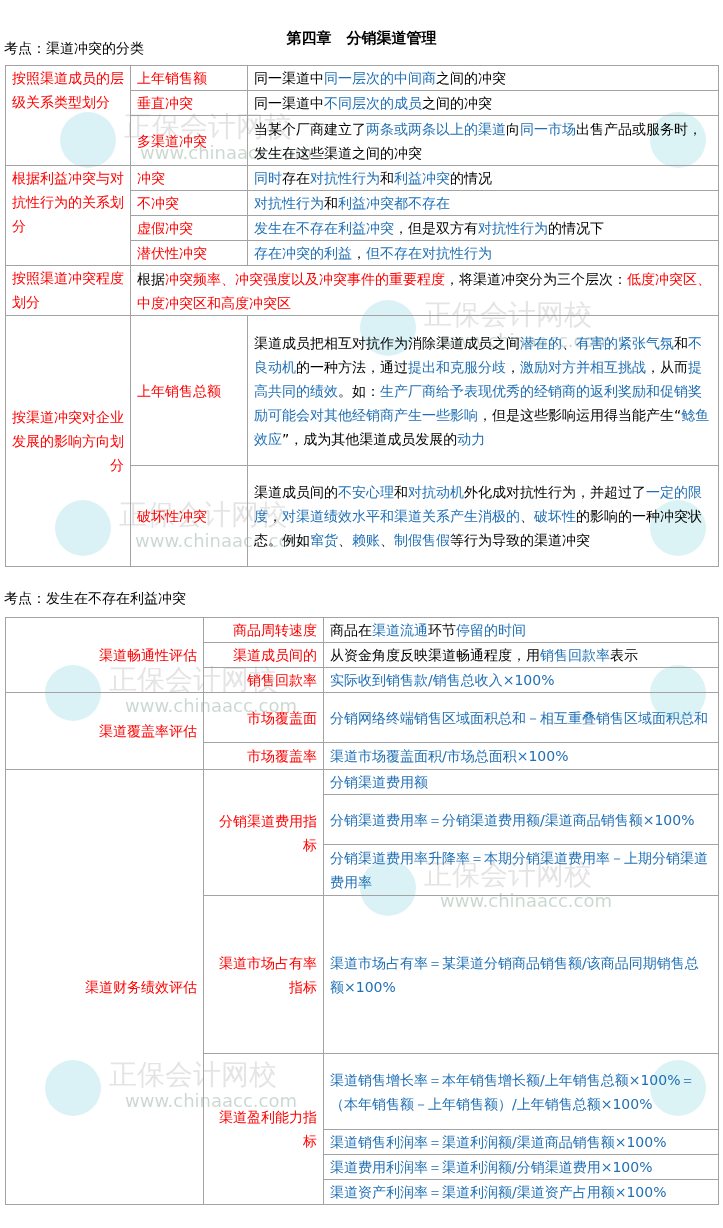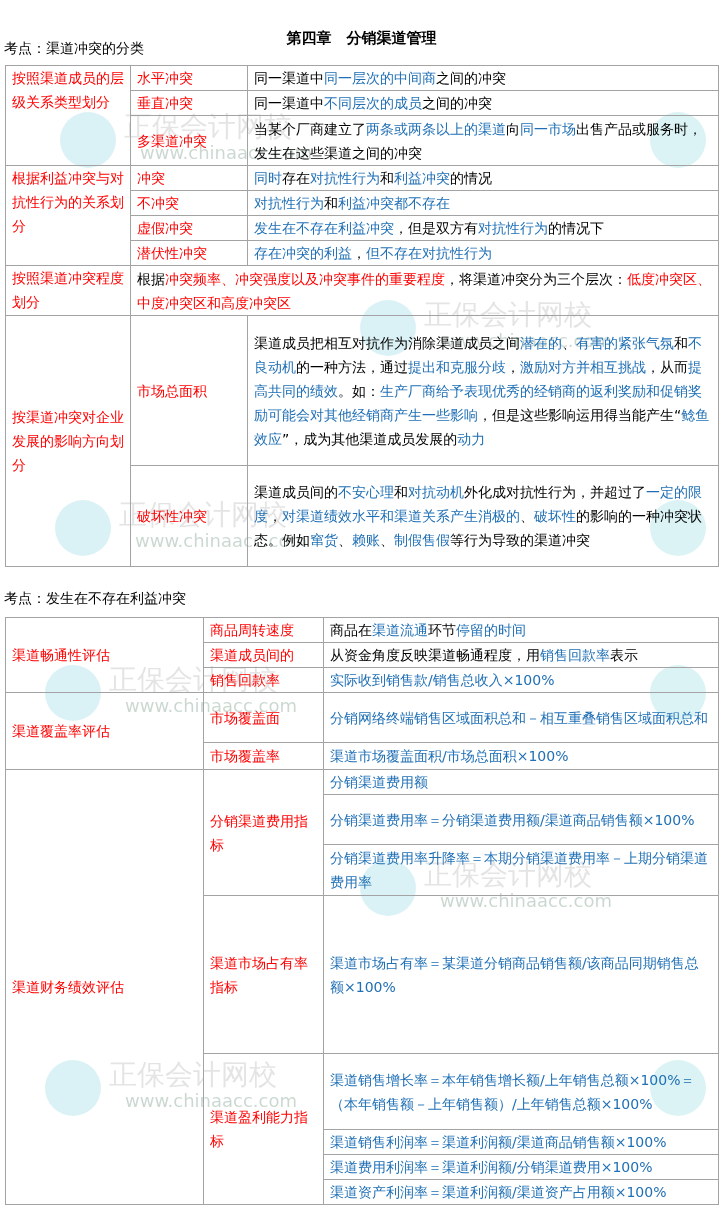--- a/index.html
+++ b/index.html
@@ -6,21 +6,21 @@
   body { width:723px; height:1228px; position:relative; overflow:hidden;
          font-family:"DejaVu Sans", "Liberation Sans", sans-serif; color:#000; }
   .title { position:absolute; top:6px; left:0; width:723px; text-align:center;
            font-size:15px; font-weight:bold; line-height:22px;margin-top:21px; }
   .section { position:absolute; left:4px; font-size:14px; font-weight:normal; line-height:20px; }
   table { position:absolute; left:5px; border-collapse:collapse; table-layout:fixed; }
   td { border:1px solid #a3a3a3; font-size:14px; line-height:24px; vertical-align:middle;
        padding:0 6px; word-break:break-all; }
   .red { color:#ff0000; }
   .blue { color:#1f6fb5; }
-  .center { text-align:left; }
+  .center { text-align:right; }
   .top { vertical-align:top; }
   .watermark { position:absolute; pointer-events:none; opacity:0.22; }
   .wm-circle { position:absolute; width:56px; height:56px; border-radius:50%; background:#5bc7d3; }
   .wm-text { position:absolute; left:64px; top:-4px; font-size:28px; color:#888; white-space:nowrap; }
   .wm-url { position:absolute; left:80px; top:30px; font-size:18px; color:#14532d; white-space:nowrap; }
 </style>
 </head>
 <body>
 
 <div class="watermark" style="left:60px;top:112px;">
@@ -72,21 +72,21 @@
 
 <table style="top:65px;width:713px;">
   <colgroup>
       <col style="width:125px">
       <col style="width:117px">
       <col style="width:471px">
     </colgroup>
   <tbody>
       <tr style="height:25px">
     <td rowspan="3" class="red top">按照渠道成员的层级关系类型划分</td>
-    <td class="red">水平冲突</td>
+    <td class="red">上年销售额</td>
     <td><span>同一渠道中</span><span class="blue">同一层次的中间商</span><span>之间的冲突</span></td>
   </tr>
   <tr style="height:25px">
     <td class="red">垂直冲突</td>
     <td><span>同一渠道中</span><span class="blue">不同层次的成员</span><span>之间的冲突</span></td>
   </tr>
   <tr style="height:50px">
     <td class="red">多渠道冲突</td>
     <td><span>当某个厂商建立了</span><span class="blue">两条或两条以上的渠道</span><span>向</span><span class="blue">同一市场</span><span>出售产品或服务时，发生在这些渠道之间的冲突</span></td>
   </tr>
@@ -106,21 +106,21 @@
   <tr style="height:25px">
     <td class="red">潜伏性冲突</td>
     <td><span class="blue">存在冲突的利益</span><span>，</span><span class="blue">但不存在对抗性行为</span></td>
   </tr>
   <tr style="height:50px">
     <td class="red top">按照渠道冲突程度划分</td>
     <td colspan="2"><span>根据</span><span class="red">冲突频率、冲突强度以及冲突事件的重要程度</span><span>，将渠道冲突分为三个层次：</span><span class="red">低度冲突区、中度冲突区和高度冲突区</span></td>
   </tr>
   <tr style="height:150px">
     <td rowspan="2" class="red center">按渠道冲突对企业发展的影响方向划分</td>
-    <td class="red">市场总面积</td>
+    <td class="red">上年销售总额</td>
     <td><span>渠道成员把相互对抗作为消除渠道成员之间</span><span class="blue">潜在的</span><span>、</span><span class="blue">有害的紧张气氛</span><span>和</span><span class="blue">不良动机</span><span>的一种方法，通过</span><span class="blue">提出和克服分歧</span><span>，</span><span class="blue">激励对方并相互挑战</span><span>，从而</span><span class="blue">提高共同的绩效</span><span>。如：</span><span class="blue">生产厂商给予表现优秀的经销商的返利奖励和促销奖励可能会对其他经销商产生一些影响</span><span>，但是这些影响运用得当能产生“</span><span class="blue">鲶鱼效应</span><span>”，成为其他渠道成员发展的</span><span class="blue">动力</span></td>
   </tr>
   <tr style="height:101px">
     <td class="red">破坏性冲突</td>
     <td><span>渠道成员间的</span><span class="blue">不安心理</span><span>和</span><span class="blue">对抗动机</span><span>外化成对抗性行为，并超过了</span><span class="blue">一定的限度</span><span>，</span><span class="blue">对渠道绩效水平和渠道关系产生消极的</span><span>、</span><span class="blue">破坏性</span><span>的影响的一种冲突状态。例如</span><span class="blue">窜货</span><span>、</span><span class="blue">赖账</span><span>、</span><span class="blue">制假售假</span><span>等行为导致的渠道冲突</span></td>
   </tr>
 </tbody>
   </table>
 
 <div class="section" style="top:588px;">考点：发生在不存在利益冲突</div>

